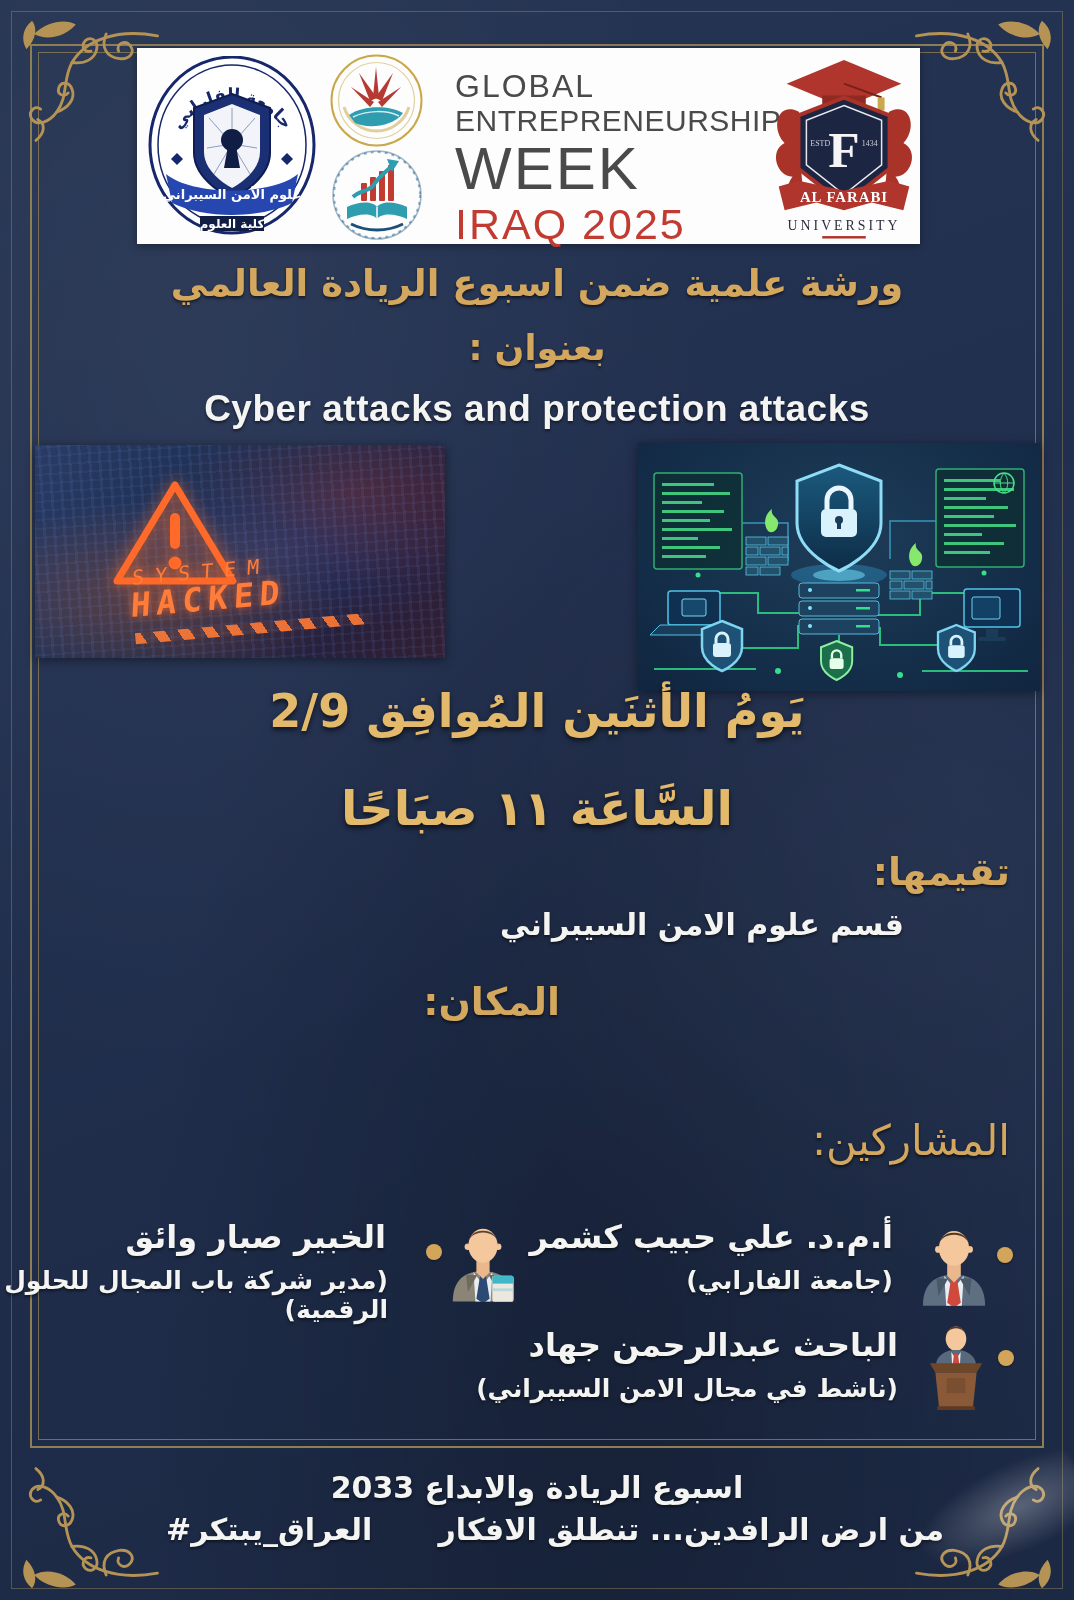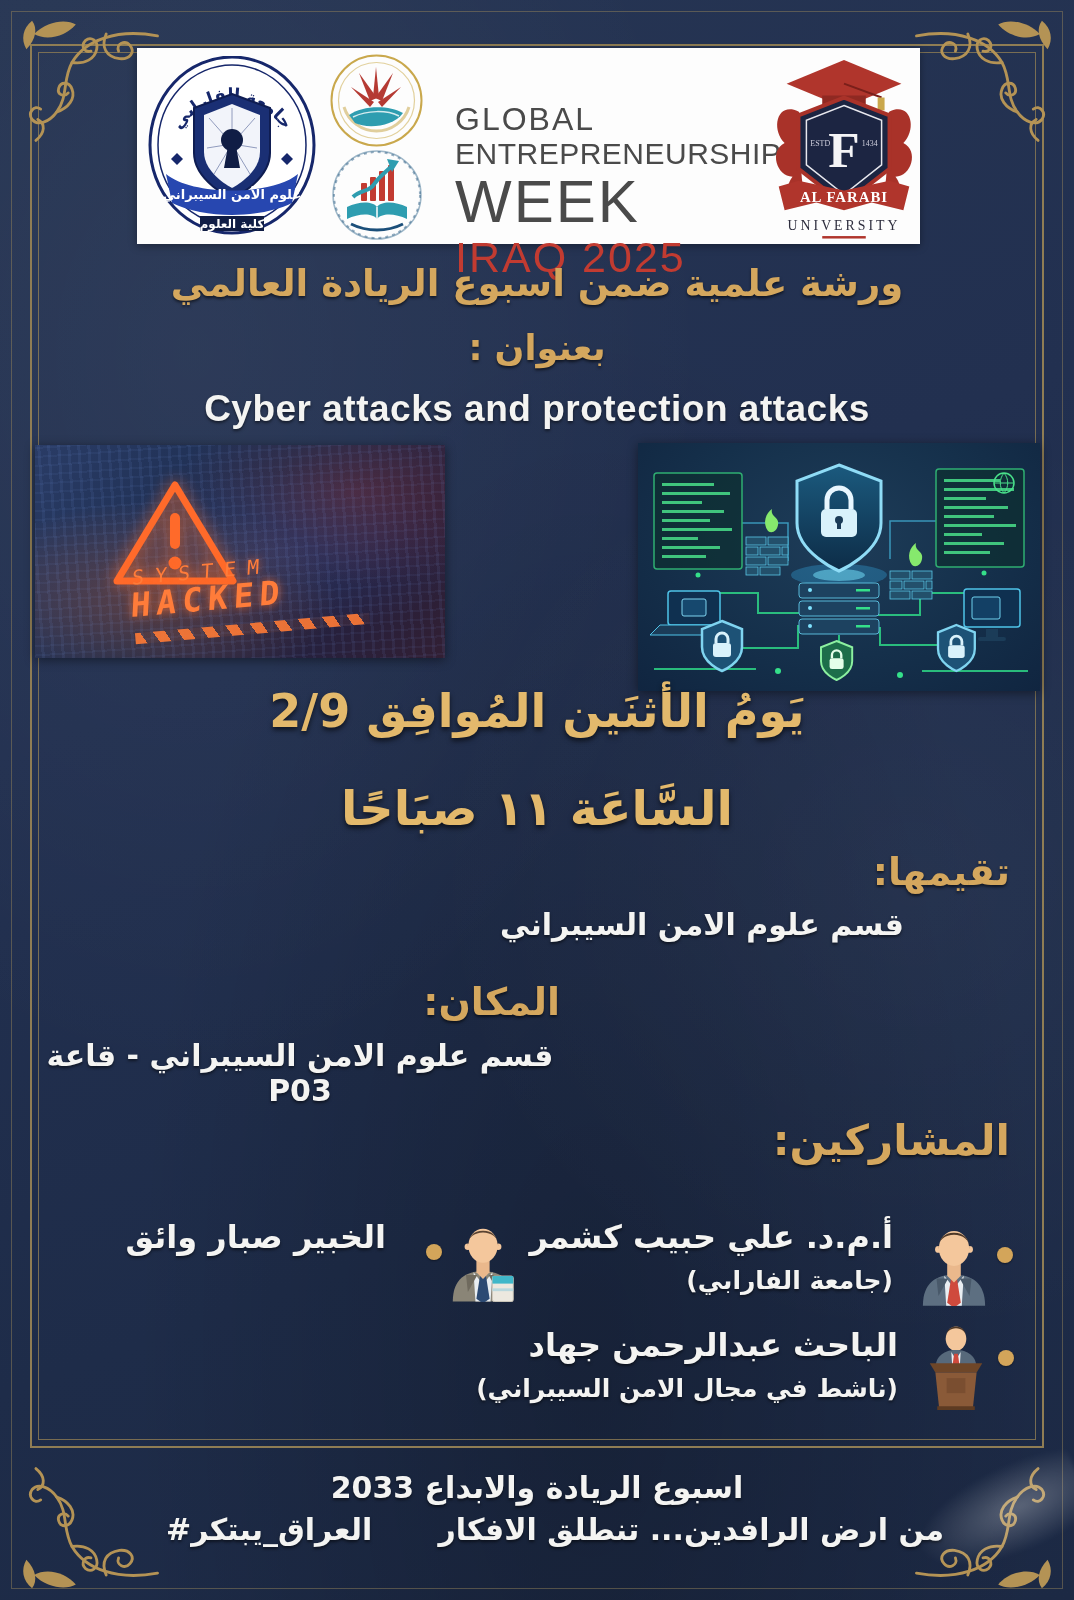--- a/index.html
+++ b/index.html
@@ -23,40 +23,40 @@
   .fl-bl{left:15px;bottom:6px;transform:scaleY(-1);}
   .fl-br{right:15px;bottom:6px;transform:scale(-1,-1);}
   .swoosh{position:absolute;right:-14px;top:1468px;width:190px;height:100px;
     background:radial-gradient(ellipse at 65% 50%, rgba(255,255,255,.5), rgba(255,255,255,0) 62%);
     transform:rotate(-24deg);filter:blur(2px);opacity:.55;}
   
   .banner{position:absolute;left:137px;top:48px;width:783px;height:196px;background:#fdfdfd;box-shadow:0 2px 8px rgba(0,0,0,.35);}
   .dept-logo{position:absolute;left:10px;top:8px;width:170px;height:180px;}
   .min-logo{position:absolute;left:192px;top:5px;width:95px;height:95px;}
   .chart-logo{position:absolute;left:194px;top:101px;width:92px;height:92px;}
-  .gew{position:absolute;left:318px;top:22px;line-height:1;color:#4a4a4a;font-family:"Liberation Sans",sans-serif;margin-top:33px;}
+  .gew{position:absolute;left:318px;top:22px;line-height:1;color:#4a4a4a;font-family:"Liberation Sans",sans-serif;}
   .gew-l1{font-size:32px;letter-spacing:2px;}
   .gew-l2{font-size:30px;letter-spacing:.5px;margin-top:4px;}
   .gew-l3{font-size:60px;letter-spacing:2px;margin-top:3px;}
   .gew-l4{font-size:43px;letter-spacing:2px;margin-top:4px;color:#c23b31;}
   .crest{position:absolute;left:626px;top:6px;width:162px;height:188px;}
   
   .gold{color:#d4a75e;text-shadow:0 2px 3px rgba(0,0,0,.55);}
   .white-t{color:#f4f4f2;text-shadow:0 2px 3px rgba(0,0,0,.5);}
   .ctr{left:0;width:100%;text-align:center;}
   .title-ar1{top:262px;font-size:37px;font-weight:bold;direction:rtl;}
   .title-ar2{top:328px;font-size:35px;font-weight:bold;direction:rtl;}
   .title-en{top:388px;font-size:37px;font-weight:bold;font-family:"Liberation Sans",sans-serif;letter-spacing:.5px;}
   .date1{top:684px;font-size:46px;font-weight:bold;direction:rtl;color:#e3b96c;text-shadow:0 3px 5px rgba(0,0,0,.6);letter-spacing:1px;}
   .date2{top:780px;font-size:48px;font-weight:bold;direction:rtl;color:#e3b96c;text-shadow:0 3px 5px rgba(0,0,0,.6);letter-spacing:1px;}
   .org-label{right:64px;top:850px;font-size:38px;font-weight:bold;direction:rtl;}
   .org-block{right:170px;top:905px;font-size:30px;font-weight:bold;direction:rtl;text-align:center;line-height:1.35;}
   .loc-label{right:514px;top:980px;font-size:38px;font-weight:bold;direction:rtl;}
   .loc-value{left:40px;top:1038px;width:520px;text-align:center;font-size:30px;font-weight:bold;direction:rtl;}
-  .part-label{right:64px;top:1116px;font-size:42px;font-weight:bold;direction:rtl;}
+  .part-label{right:64px;top:1116px;font-size:42px;font-weight:normal;direction:rtl;}
   .sp-name{font-size:32px;font-weight:bold;direction:rtl;}
   .sp-role{font-size:25px;font-weight:bold;direction:rtl;}
   .sp1-name{right:181px;top:1218px;}
   .sp1-role{right:181px;top:1266px;}
   .sp2-name{right:688px;top:1218px;}
   .sp2-role{right:686px;top:1266px;}
   .sp3-name{right:176px;top:1326px;}
   .sp3-role{right:176px;top:1374px;}
   .avatar{position:absolute;}
   .av1{left:919px;top:1220px;width:70px;height:86px;}
@@ -371,27 +371,27 @@
 
   <div class="abs ctr date1">يَومُ الأثنَين المُوافِق 2/9</div>
   <div class="abs ctr date2">السَّاعَة ١١ صبَاحًا</div>
 
   <div class="abs gold org-label">تقيمها:</div>
   <div class="abs white-t org-block">
     <div>قسم علوم الامن السيبراني</div>
   </div>
 
   <div class="abs gold loc-label">المكان:</div>
-  <div class="abs white-t loc-value">قسم علوم الامن السيبراني - قاعة P03</div>
 
   <div class="abs gold part-label">المشاركين:</div>
 
   <div class="abs white-t sp-name sp1-name">أ.م.د. علي حبيب كشمر</div>
   <div class="abs white-t sp-role sp1-role">(جامعة الفارابي)</div>
   <div class="abs white-t sp-name sp2-name">الخبير صبار وائق</div>
+  <div class="abs white-t sp-role sp2-role">(مدير شركة باب المجال للحلول الرقمية)</div>
   <div class="abs white-t sp-name sp3-name">الباحث عبدالرحمن جهاد</div>
   <div class="abs white-t sp-role sp3-role">(ناشط في مجال الامن السيبراني)</div>
 
   <svg class="avatar av1" viewBox="0 0 72 88">
     <path d="M4 88 C4 64 18 56 36 56 C54 56 68 64 68 88 Z" fill="#5d6f81"></path>
     <path d="M26 57 L36 70 L46 57 L44 88 L28 88 Z" fill="#e9eef2"></path>
     <path d="M33 60 L39 60 L43 85 L36 90 L29 85 Z" fill="#cf4a3d"></path>
     <path d="M18 60 L30 60 L20 78 Z" fill="#49596a"></path>
       <path d="M54 60 L42 60 L52 78 Z" fill="#49596a"></path>
     <path d="M29 42 H43 V57 L36 64 L29 57 Z" fill="#eab88c"></path>

